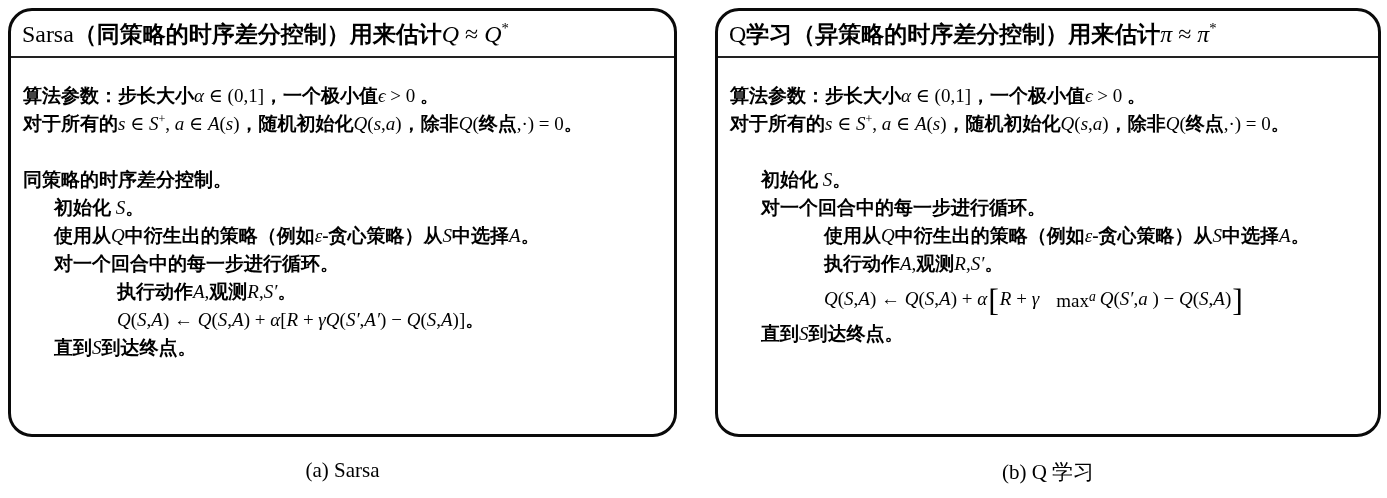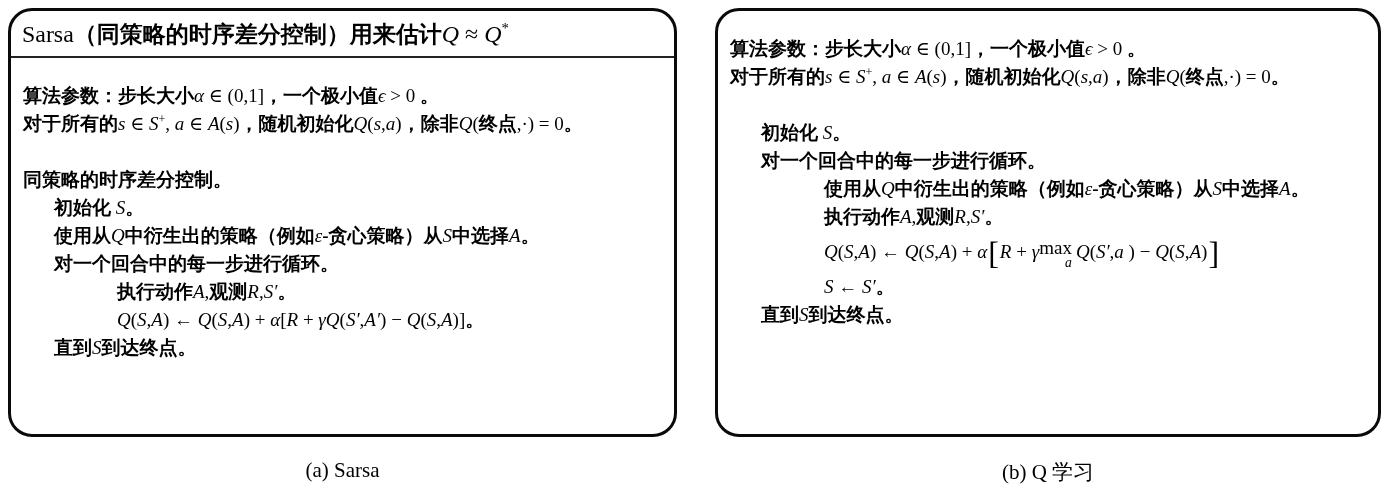--- a/index.html
+++ b/index.html
@@ -17,22 +17,22 @@
   .line.blank{height:28px;}
   .line.tall{line-height:42px;min-height:42px;}
   .ind1{padding-left:31px;}
   .ind2{padding-left:94px;}
   .m{font-family:"Liberation Serif","DejaVu Serif",serif;font-style:italic;font-weight:400;}
   .r{font-family:"Liberation Serif","DejaVu Serif",serif;font-style:normal;font-weight:400;}
   .sup{font-family:"Liberation Serif","DejaVu Serif",serif;font-weight:400;
        vertical-align:super;font-size:64%;line-height:0;}
   .big{font-family:"Liberation Serif","DejaVu Serif",serif;font-weight:300;font-style:normal;
        font-size:168%;line-height:1;vertical-align:-0.18em;margin:0 1px;}
-  .maxop{display:inline-flex;flex-direction:column;align-items:flex-end;vertical-align:middle;
-         line-height:1;margin:0 4px 0 0;}
+  .maxop{display:inline-flex;flex-direction:row;align-items:flex-start;vertical-align:middle;
+         line-height:1;margin:0 4px 0 17px;}
   .maxtop{font-family:"Liberation Serif","DejaVu Serif",serif;font-weight:400;font-size:100%;}
   .maxsub{font-family:"Liberation Serif","DejaVu Serif",serif;font-style:italic;font-weight:400;
           font-size:72%;margin-top:-1px;}
   .caption{position:absolute;top:458px;text-align:center;font-size:21px;font-weight:400;
            font-family:"Liberation Serif","DejaVu Serif",serif;}
   #cap-a{left:8px;width:669px;}
   #cap-b{left:715px;width:666px;}
 </style>
 </head>
 <body>
@@ -49,33 +49,33 @@
         <div class="line ind1"><span>初始化 </span><span class="m">S</span><span>。</span></div>
         <div class="line ind1"><span>使用从</span><span class="m">Q</span><span>中衍生出的策略（例如</span><span class="m">ε</span><span>-贪心策略）从</span><span class="m">S</span><span>中选择</span><span class="m">A</span><span>。</span></div>
         <div class="line ind1"><span>对一个回合中的每一步进行循环。</span></div>
         <div class="line ind2"><span>执行动作</span><span class="m">A</span><span class="r">,</span><span>观测</span><span class="m">R</span><span class="r">,</span><span class="m">S′</span><span>。</span></div>
         <div class="line ind2"><span class="m">Q</span><span class="r">(</span><span class="m">S</span><span class="r">,</span><span class="m">A</span><span class="r">) ← </span><span class="m">Q</span><span class="r">(</span><span class="m">S</span><span class="r">,</span><span class="m">A</span><span class="r">) + </span><span class="m">α</span><span class="r">[</span><span class="m">R</span><span class="r"> + </span><span class="m">γ</span><span class="m">Q</span><span class="r">(</span><span class="m">S′</span><span class="r">,</span><span class="m">A′</span><span class="r">) − </span><span class="m">Q</span><span class="r">(</span><span class="m">S</span><span class="r">,</span><span class="m">A</span><span class="r">)]</span><span>。</span></div>
         <div class="line ind1"><span>直到</span><span class="m">S</span><span>到达终点。</span></div>
       </div>
   </section>
 
   <section class="algo-box" id="box-b">
+    <header class="algo-title"><span class="r">Q</span><span>学习（异策略的时序差分控制）用来估计</span><span class="m">π</span><span class="r"> ≈ </span><span class="m">π</span><span class="sup">*</span></header>
     <div class="algo-body">
         <div class="line ind0"><span>算法参数：步长大小</span><span class="m">α</span><span class="r"> ∈ (0,1]</span><span>，一个极小值</span><span class="m">ϵ</span><span class="r"> &gt; 0 </span><span>。</span></div>
         <div class="line ind0"><span>对于所有的</span><span class="m">s</span><span class="r"> ∈ </span><span class="m">S</span><span class="sup">+</span><span class="r">, </span><span class="m">a</span><span class="r"> ∈ </span><span class="m">A</span><span class="r">(</span><span class="m">s</span><span class="r">)</span><span>，随机初始化</span><span class="m">Q</span><span class="r">(</span><span class="m">s</span><span class="r">,</span><span class="m">a</span><span class="r">)</span><span>，除非</span><span class="m">Q</span><span class="r">(</span><span>终点</span><span class="r">,·) = 0</span><span>。</span></div>
         <div class="line ind0 blank"></div>
         <div class="line ind1"><span>初始化 </span><span class="m">S</span><span>。</span></div>
         <div class="line ind1"><span>对一个回合中的每一步进行循环。</span></div>
         <div class="line ind2"><span>使用从</span><span class="m">Q</span><span>中衍生出的策略（例如</span><span class="m">ε</span><span>-贪心策略）从</span><span class="m">S</span><span>中选择</span><span class="m">A</span><span>。</span></div>
         <div class="line ind2"><span>执行动作</span><span class="m">A</span><span class="r">,</span><span>观测</span><span class="m">R</span><span class="r">,</span><span class="m">S′</span><span>。</span></div>
         <div class="line ind2 tall"><span class="m">Q</span><span class="r">(</span><span class="m">S</span><span class="r">,</span><span class="m">A</span><span class="r">) ← </span><span class="m">Q</span><span class="r">(</span><span class="m">S</span><span class="r">,</span><span class="m">A</span><span class="r">) + </span><span class="m">α</span><span class="big">[</span><span class="m">R</span><span class="r"> + </span><span class="m">γ</span><span class="maxop">
             <span class="maxtop">max</span>
             <span class="maxsub">a</span>
           </span><span class="m">Q</span><span class="r">(</span><span class="m">S′</span><span class="r">,</span><span class="m">a</span><span class="r"> ) − </span><span class="m">Q</span><span class="r">(</span><span class="m">S</span><span class="r">,</span><span class="m">A</span><span class="r">)</span><span class="big">]</span></div>
-        <div class="line ind2"><span class="m">S</span><span class="r"> ← </span><span class="m">S′</span><span>。</span></div>
         <div class="line ind1"><span>直到</span><span class="m">S</span><span>到达终点。</span></div>
       </div>
   </section>
 
   <div class="caption" id="cap-b">(b) Q 学习</div>
   <div class="caption" id="cap-a">(a) Sarsa</div>
 
 </div>
 
 </body></html>

